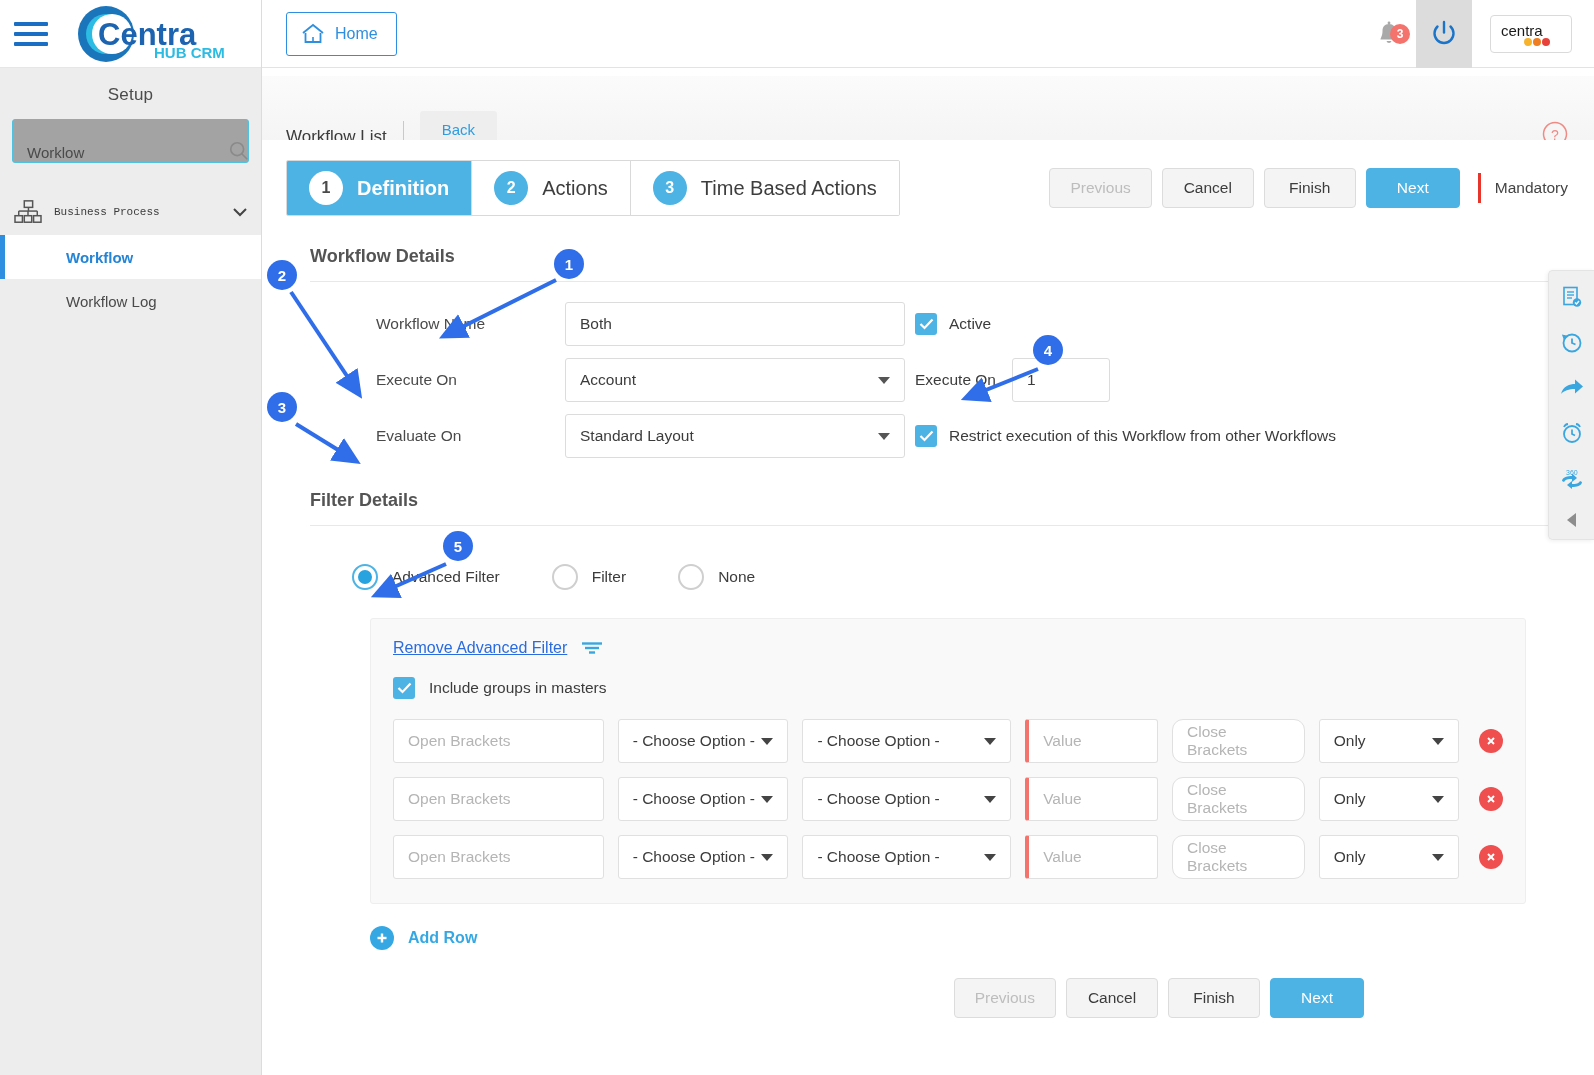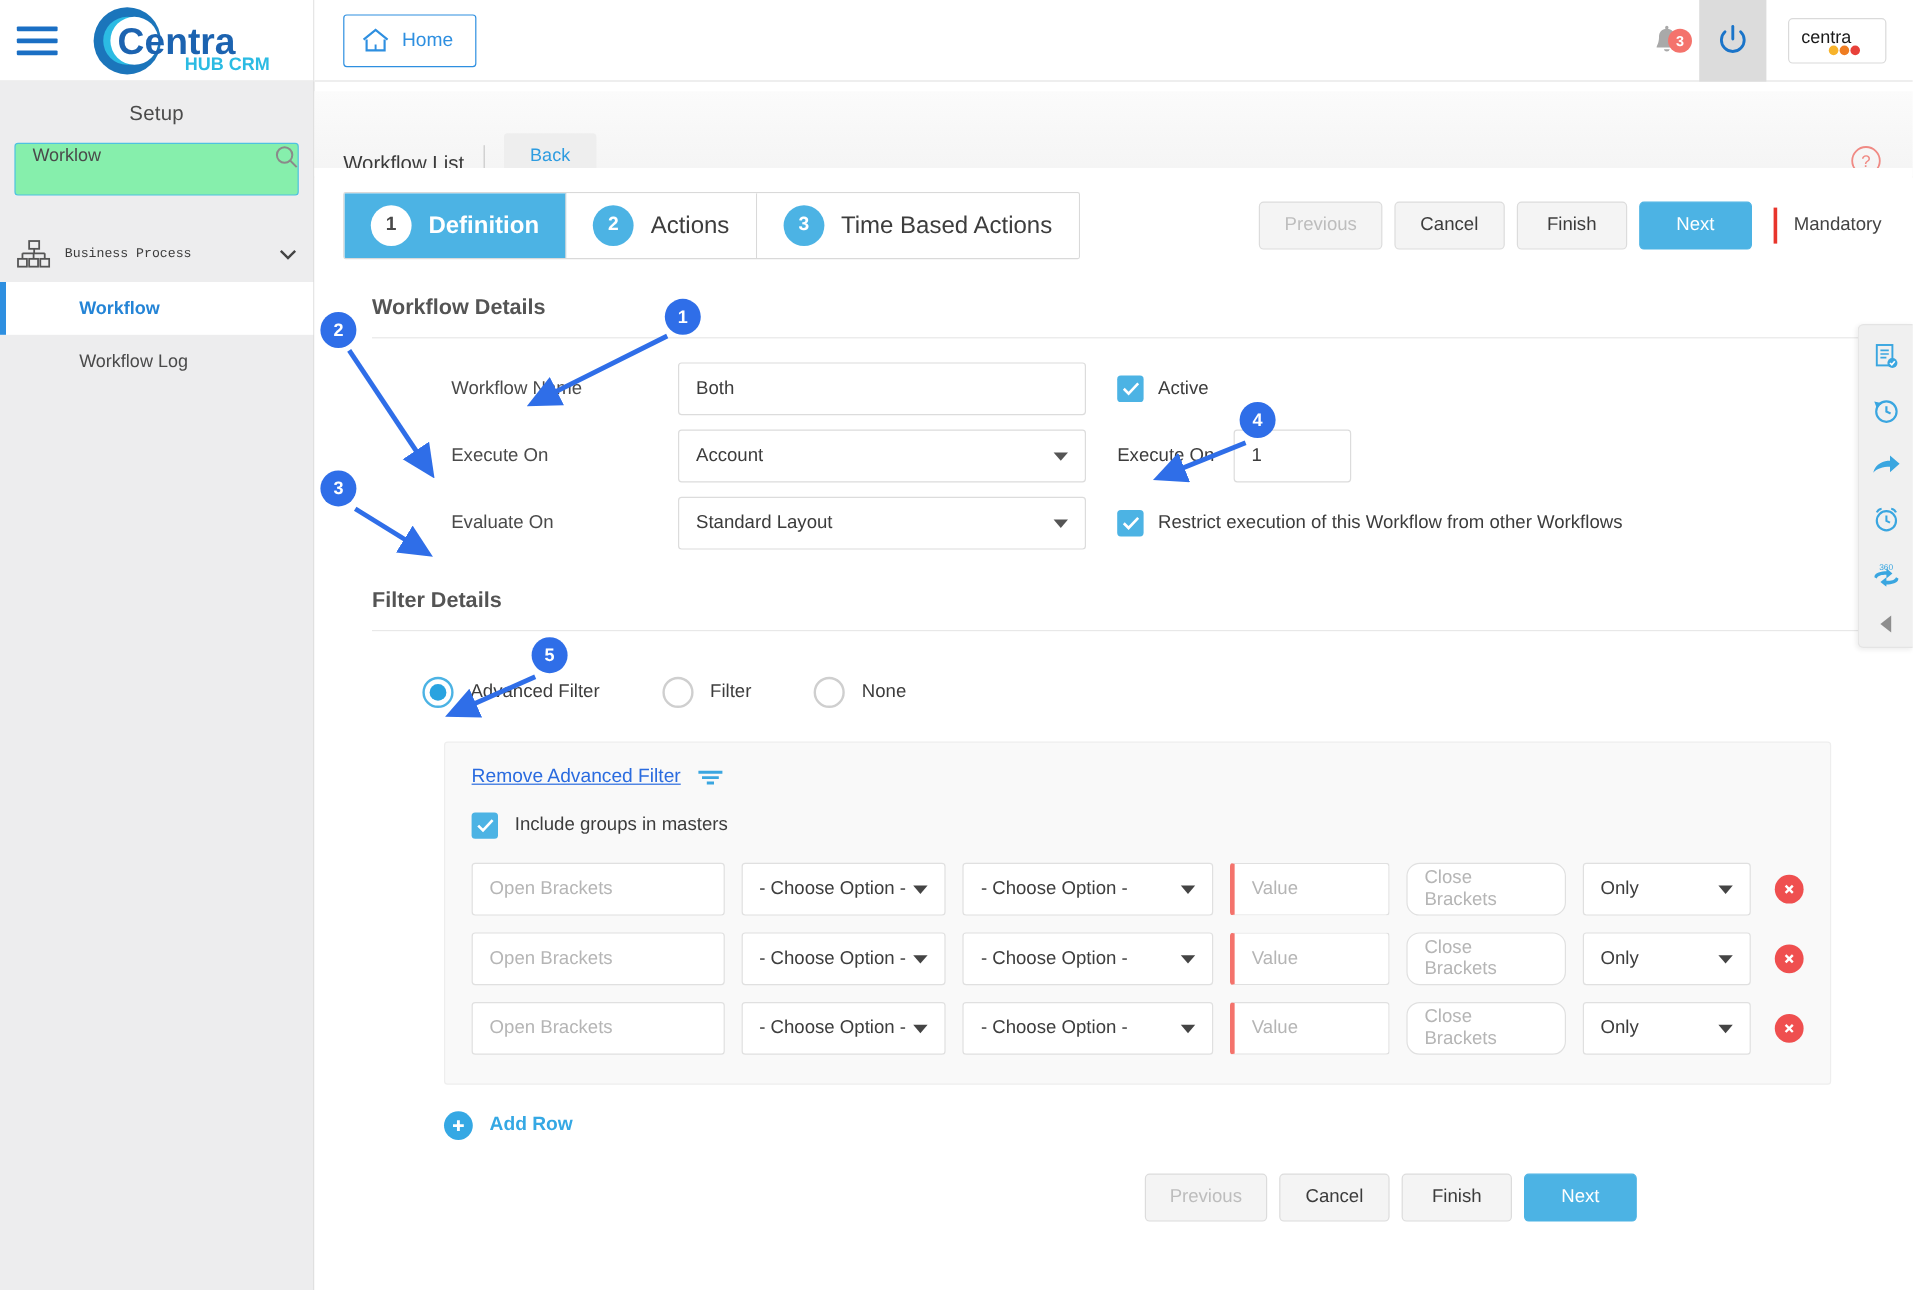--- a/index.html
+++ b/index.html
@@ -24,23 +24,23 @@
   .hamburger { width: 62px; display: flex; flex-direction: column; gap: 6px; align-items: center; cursor: pointer; }
   .hamburger span { display: block; width: 34px; height: 4px; background: #1a6fc4; border-radius: 1px; }
   .logo-wrap { position: relative; width: 175px; height: 64px; display:flex; align-items:center; }
   .logo-svg { display:block; }
 
   .setup-title {
     text-align: center; font-size: 17px; color: #4b4b4b; padding: 17px 0 14px;
     letter-spacing: .2px;
   }
   .search-box {
-    margin: 0 12px; height: 44px; background: #86efac;
+    margin: 0 12px; height: 44px; background: #a3a3a3;
     border: 1px solid #4ec2e0; border-radius: 3px;
-    display: flex; align-items: flex-start; padding: 0 12px;
+    display: flex; align-items: flex-end; padding: 0 12px;
   }
   .search-box input {
     flex: 1; border: 0; outline: none; font-size: 15px; color: #4a4a4a;
     font-family: "Liberation Sans", sans-serif; background: transparent;
   }
   .search-icon { width: 22px; height: 22px; flex: none; }
 
   .nav-group {
     margin-top: 26px; height: 46px; display: flex; align-items: center;
     padding: 0 14px; gap: 12px; cursor: pointer;
@@ -152,21 +152,21 @@
   .fctl { width: 340px; }
   .txt, .sel {
     width: 100%; height: 44px; border: 1px solid #dcdcdc; border-radius: 3px;
     background: #fff; font-size: 15.5px; color: #3c3c3c; padding: 0 14px;
     font-family: "Liberation Sans", sans-serif; outline: none;
   }
   .sel { display: flex; align-items: center; position: relative; cursor: pointer; }
   .sel .caret { position: absolute; right: 14px; width: 0; height: 0;
     border-left: 6px solid transparent; border-right: 6px solid transparent; border-top: 7px solid #555; }
 
-  .right-col { margin-left: 26px; display: flex; align-items: center; justify-content: space-between; }
+  .right-col { margin-left: 10px; display: flex; align-items: center; justify-content: space-between; }
   .chk {
     width: 22px; height: 22px; border-radius: 3px; background: #4cb3e4;
     display: flex; align-items: center; justify-content: center; flex: none; cursor: pointer;
   }
   .chk svg { display:block; }
   .chk-label { margin-left: 12px; font-size: 15.5px; color: #3c3c3c; }
   .small-num { width: 98px; }
 
   
   .radio-row { display: flex; align-items: center; padding: 24px 0 0 66px; gap: 52px; }

